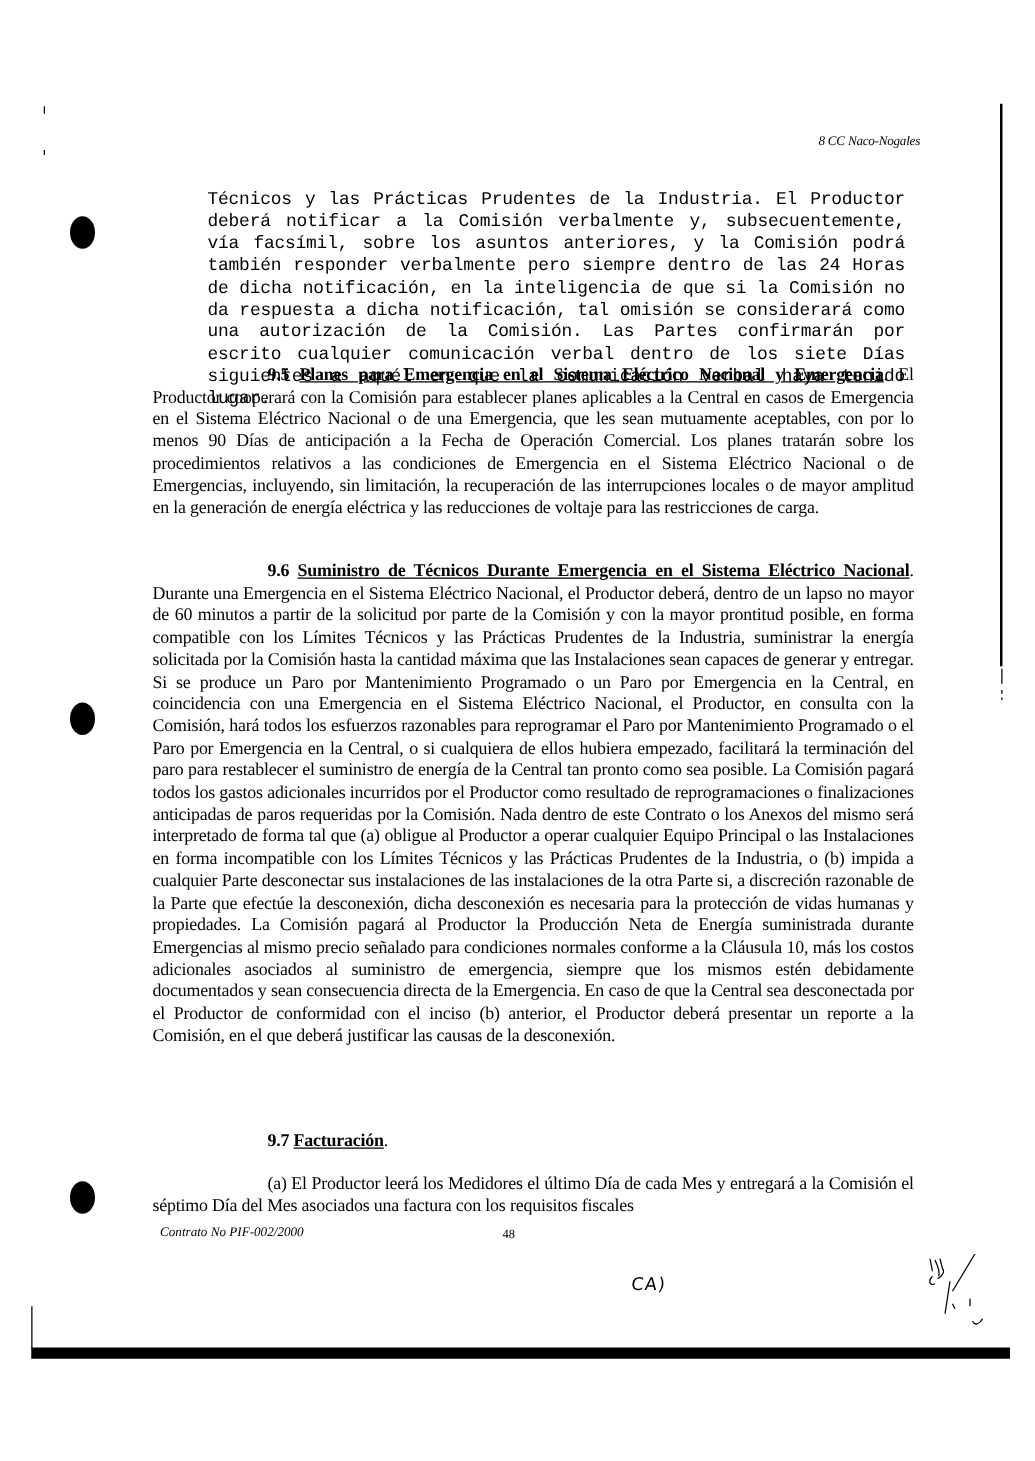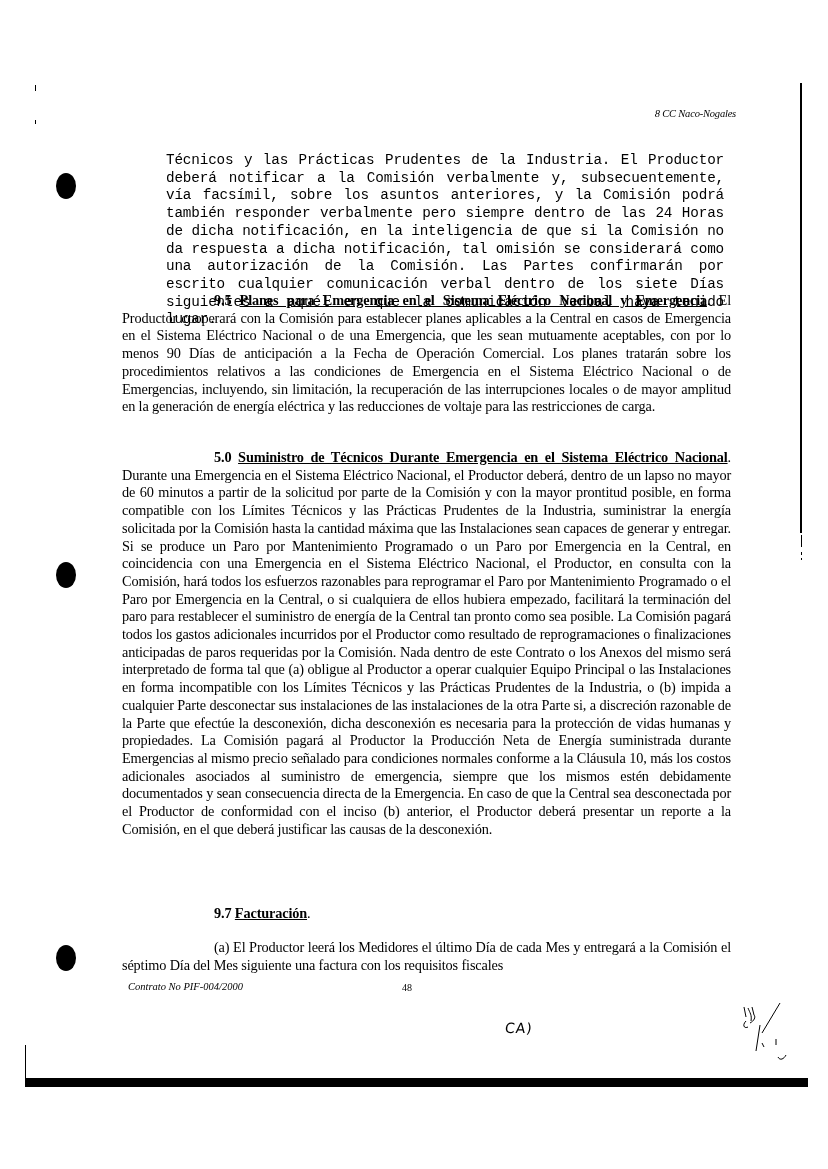--- a/index.html
+++ b/index.html
@@ -48,37 +48,37 @@
   <div class="body-text" style="left:122px; top:292px; width:609px;">
     <p class="indent-first">
       <span class="sec-num">9.5</span>
       <span class="sec-title">Planes para Emergencia en el Sistema Eléctrico Nacional y Emergencia</span><span>.</span>
       <span>El Productor cooperará con la Comisión para establecer planes aplicables a la Central en casos de Emergencia en el Sistema Eléctrico Nacional o de una Emergencia, que les sean mutuamente aceptables, con por lo menos 90 Días de anticipación a la Fecha de Operación Comercial.  Los planes tratarán sobre los procedimientos relativos a las condiciones de Emergencia en el Sistema Eléctrico Nacional o de Emergencias, incluyendo, sin limitación, la recuperación de las interrupciones locales o de mayor amplitud en la generación de energía eléctrica y las reducciones de voltaje para las restricciones de carga.</span>
     </p>
   </div>
 
   <div class="body-text" style="left:122px; top:449px; width:609px;">
     <p class="indent-first">
-      <span class="sec-num">5.0</span>
+      <span class="sec-num">9.6</span>
       <span class="sec-title">Suministro de Técnicos Durante Emergencia en el Sistema Eléctrico Nacional</span><span>.</span>
       <span>Durante una Emergencia en el Sistema Eléctrico Nacional, el Productor deberá, dentro de un lapso no mayor de 60 minutos a partir de la solicitud por parte de la Comisión y con la mayor prontitud posible, en forma compatible con los Límites Técnicos y las Prácticas Prudentes de la Industria, suministrar la energía solicitada por la Comisión hasta la cantidad máxima que las Instalaciones sean capaces de generar y entregar.  Si se produce un Paro por Mantenimiento Programado o un Paro por Emergencia en la Central, en coincidencia con una Emergencia en el Sistema Eléctrico Nacional, el Productor, en consulta con la Comisión, hará todos los esfuerzos razonables para reprogramar el Paro por Mantenimiento Programado o el Paro por Emergencia en la Central, o si cualquiera de ellos hubiera empezado, facilitará la terminación del paro para restablecer el suministro de energía de la Central tan pronto como sea posible.  La Comisión pagará todos los gastos adicionales incurridos por el Productor como resultado de reprogramaciones o finalizaciones anticipadas de paros requeridas por la Comisión.  Nada dentro de este Contrato o los Anexos del mismo será interpretado de forma tal que (a) obligue al Productor a operar cualquier Equipo Principal o las Instalaciones en forma incompatible con los Límites Técnicos y las Prácticas Prudentes de la Industria, o (b) impida a cualquier Parte desconectar sus instalaciones de las instalaciones de la otra Parte si, a discreción razonable de la Parte que efectúe la desconexión, dicha desconexión es necesaria para la protección de vidas humanas y propiedades.  La Comisión pagará al Productor la Producción Neta de Energía suministrada durante Emergencias al mismo precio señalado para condiciones normales conforme a la Cláusula 10, más los costos adicionales asociados al suministro de emergencia, siempre que los mismos estén debidamente documentados y sean consecuencia directa de la Emergencia.  En caso de que la Central sea desconectada por el Productor de conformidad con el inciso (b) anterior, el Productor deberá presentar un reporte a la Comisión, en el que deberá justificar las causas de la desconexión.</span>
     </p>
   </div>
 
   <div class="body-text" style="left:214px; top:905px; width:400px;">
     <p>
       <span class="sec-num">9.7</span>
       <span class="sec-title">Facturación</span><span>.</span>
     </p>
   </div>
   <div class="body-text" style="left:122px; top:939px; width:609px;">
-    <p style="text-indent:92px;">(a) El Productor leerá los Medidores el último Día de cada Mes y entregará a la Comisión el séptimo Día del Mes siguiente una factura con los requisitos fiscales</p>
+    <p style="text-indent:92px;">(a) El Productor leerá los Medidores el último Día de cada Mes y entregará a la Comisión el séptimo Día del Mes asociados una factura con los requisitos fiscales</p>
   </div>
 
-  <div class="footer-left">Contrato No  PIF-004/2000</div>
+  <div class="footer-left">Contrato No  PIF-002/2000</div>
   <div class="page-num">48</div>
   <div class="handwrite">CA)</div>
 
   <svg class="signature" viewBox="0 0 60 66">
     <path d="M12 4 L14 14 M16 5 C18 10 20 12 19 18 M20 4 L22 12 C24 14 22 18 18 20 M14 18 C10 22 12 26 16 24 M48 0 L30 30 M28 22 L24 48 M30 40 L32 44 M44 36 L44 42 M46 54 C48 58 52 56 54 52" stroke="#000" stroke-width="1" fill="none"></path>
   </svg>
 
   <div class="bottom-left-tick"></div>
   <div class="bottom-bar"></div>
 </div>

